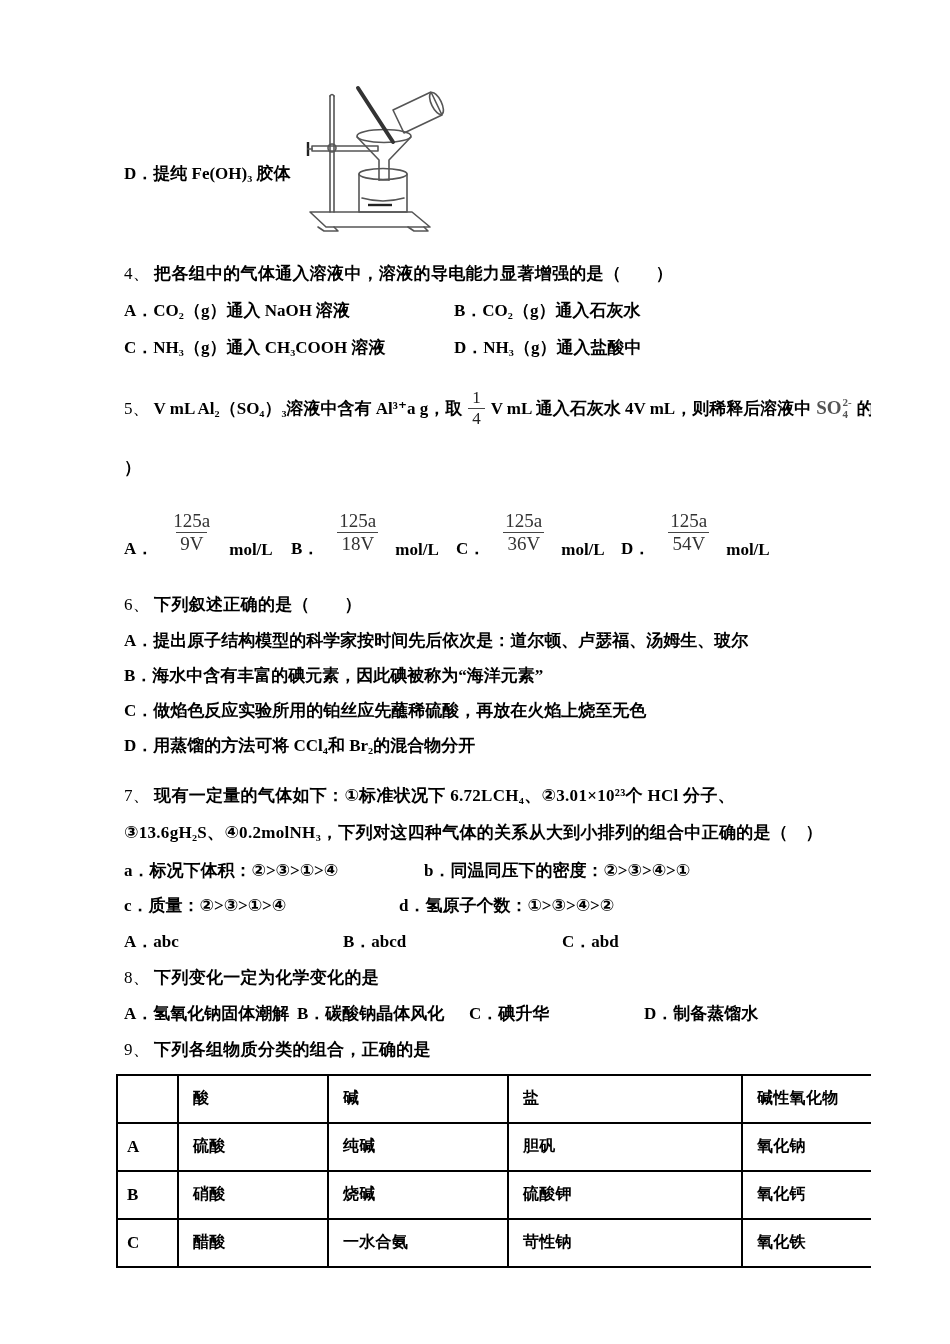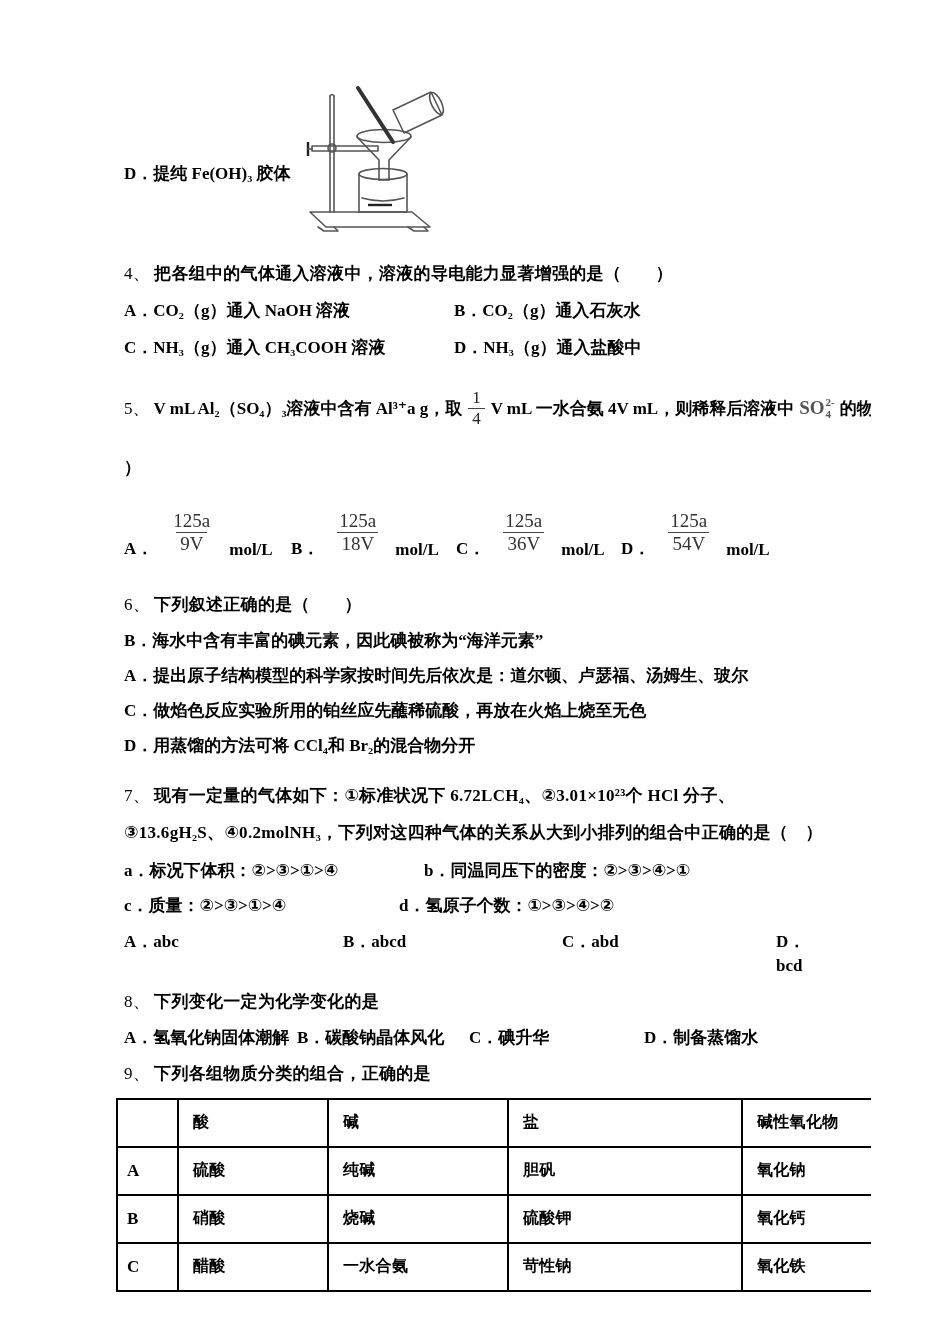--- a/index.html
+++ b/index.html
@@ -117,21 +117,21 @@
     </div>
 
     <div class="q5-block">
       <div class="q5-stem">
         <span class="qno">5、</span>
         <span>V mL Al₂（SO₄）₃溶液中含有 Al³⁺a g，取</span>
         <span class="frac">
           <span class="num">1</span>
           <span class="den">4</span>
         </span>
-        <span>V mL 一水合氨 4V mL，则稀释后溶液中</span>
+        <span>V mL 通入石灰水 4V mL，则稀释后溶液中</span>
         <span class="chem-so4">
           <span>SO</span>
           <span class="chem-stack">
             <span>2-</span>
             <span>4</span>
           </span>
         </span>
         <span>的物质的量浓度是（</span>
       </div>
       <div class="q5-paren">）</div>
@@ -168,43 +168,42 @@
             </span>
           <span class="unit">mol/L</span>
         </div>
       </div>
     </div>
 
     <div class="q6-block">
       <div class="stem-line">
         <span class="qno">6、</span><span>下列叙述正确的是（　　）</span>
       </div>
+      <div class="q6-opt"><span>A．</span><span>提出原子结构模型的科学家按时间先后依次是：道尔顿、卢瑟福、汤姆生、玻尔</span></div>
       <div class="q6-opt"><span>B．</span><span>海水中含有丰富的碘元素，因此碘被称为“海洋元素”</span></div>
-      <div class="q6-opt"><span>A．</span><span>提出原子结构模型的科学家按时间先后依次是：道尔顿、卢瑟福、汤姆生、玻尔</span></div>
       <div class="q6-opt"><span>C．</span><span>做焰色反应实验所用的铂丝应先蘸稀硫酸，再放在火焰上烧至无色</span></div>
       <div class="q6-opt"><span>D．</span><span>用蒸馏的方法可将 CCl₄和 Br₂的混合物分开</span></div>
     </div>
 
     <div class="q7-block">
       <div class="q7-stem">
         <span class="qno">7、</span><span>现有一定量的气体如下：①标准状况下 6.72LCH₄、②3.01×10²³个 HCl 分子、③13.6gH₂S、④0.2molNH₃，下列对这四种气体的关系从大到小排列的组合中正确的是（　）</span>
       </div>
       <div class="q7-sub1">
         <div><span>a．</span><span>标况下体积：②&gt;③&gt;①&gt;④</span></div>
         <div><span>b．</span><span>同温同压下的密度：②&gt;③&gt;④&gt;①</span></div>
       </div>
       <div class="q7-sub2">
         <div><span>c．</span><span>质量：②&gt;③&gt;①&gt;④</span></div>
         <div><span>d．</span><span>氢原子个数：①&gt;③&gt;④&gt;②</span></div>
       </div>
       <div class="opt-grid-4a">
         <div><span>A．</span><span>abc</span></div>
         <div><span>B．</span><span>abcd</span></div>
         <div><span>C．</span><span>abd</span></div>
-        <div><span>D．</span><span>bcd</span></div>
       </div>
     </div>
 
     <div class="q8-block">
       <div class="stem-line">
         <span class="qno">8、</span><span>下列变化一定为化学变化的是</span>
       </div>
       <div class="opt-grid-4b">
         <div><span>A．</span><span>氢氧化钠固体潮解</span></div>
         <div><span>B．</span><span>碳酸钠晶体风化</span></div>

